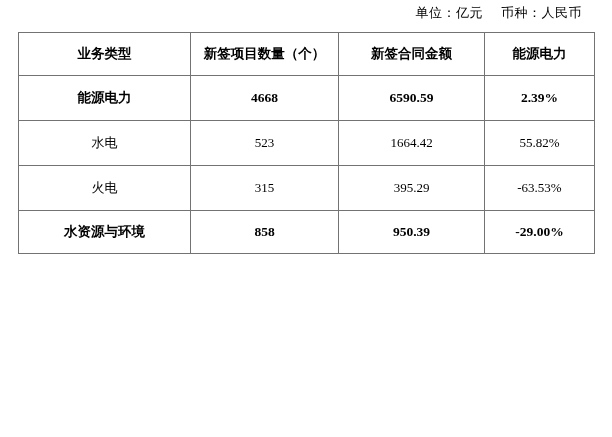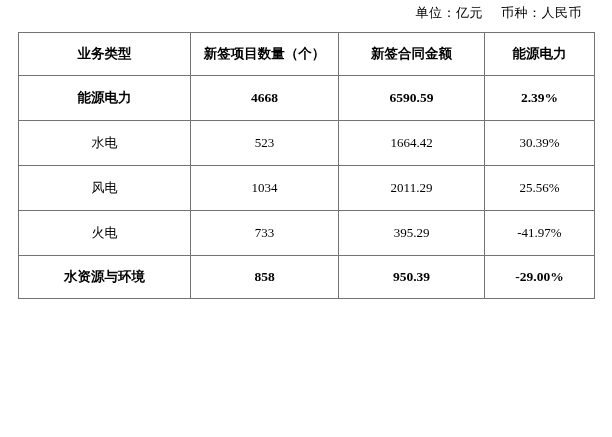--- a/index.html
+++ b/index.html
@@ -100,37 +100,31 @@
         <td>能源电力</td>
         <td>4668</td>
         <td>6590.59</td>
         <td>2.39%</td>
       </tr>
 
       <tr>
         <td>水电</td>
         <td>523</td>
         <td>1664.42</td>
-        <td>30.39%</td>
+        <td>55.82%</td>
       </tr>
 
 
-      <tr>
-        <td>风电</td>
-        <td>1034</td>
-        <td>2011.29</td>
-        <td>25.56%</td>
-      </tr>
 
 
       <tr>
         <td>火电</td>
-        <td>733</td>
+        <td>315</td>
         <td>395.29</td>
-        <td>-41.97%</td>
+        <td>-63.53%</td>
       </tr>
 
 
 
       <tr class="bold-row last-row">
         <td>水资源与环境</td>
         <td>858</td>
         <td>950.39</td>
         <td>-29.00%</td>
       </tr>

